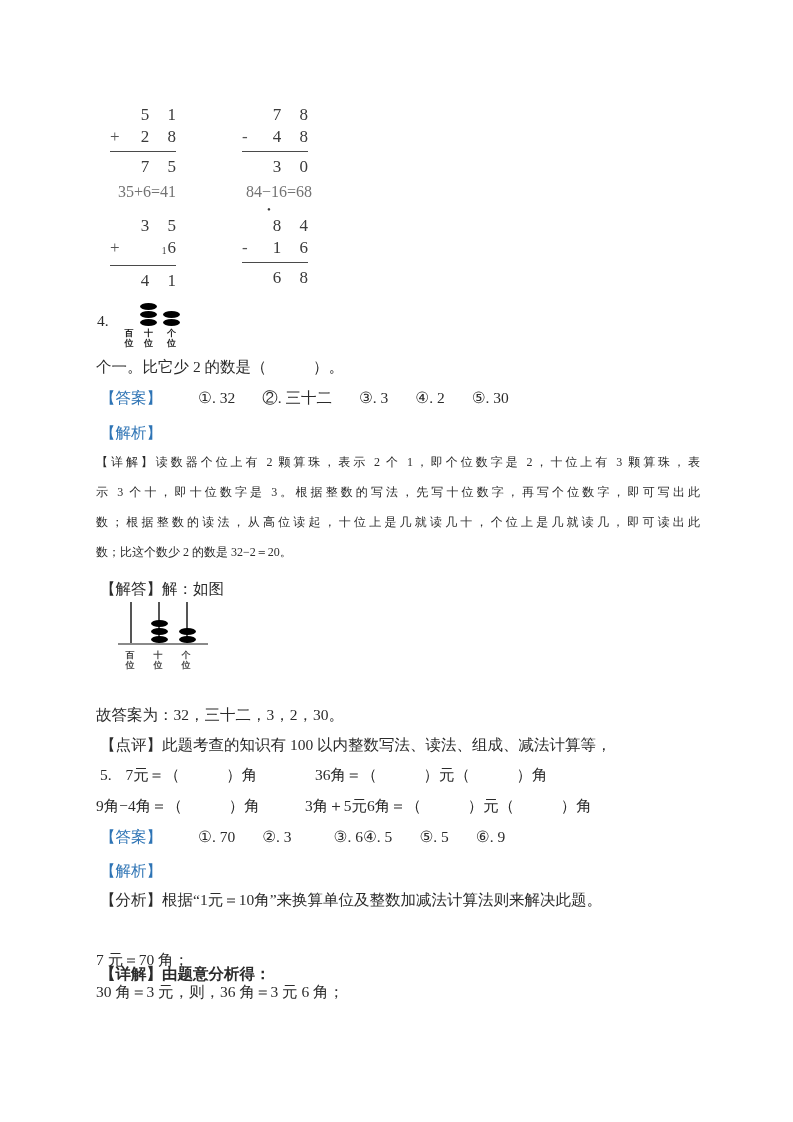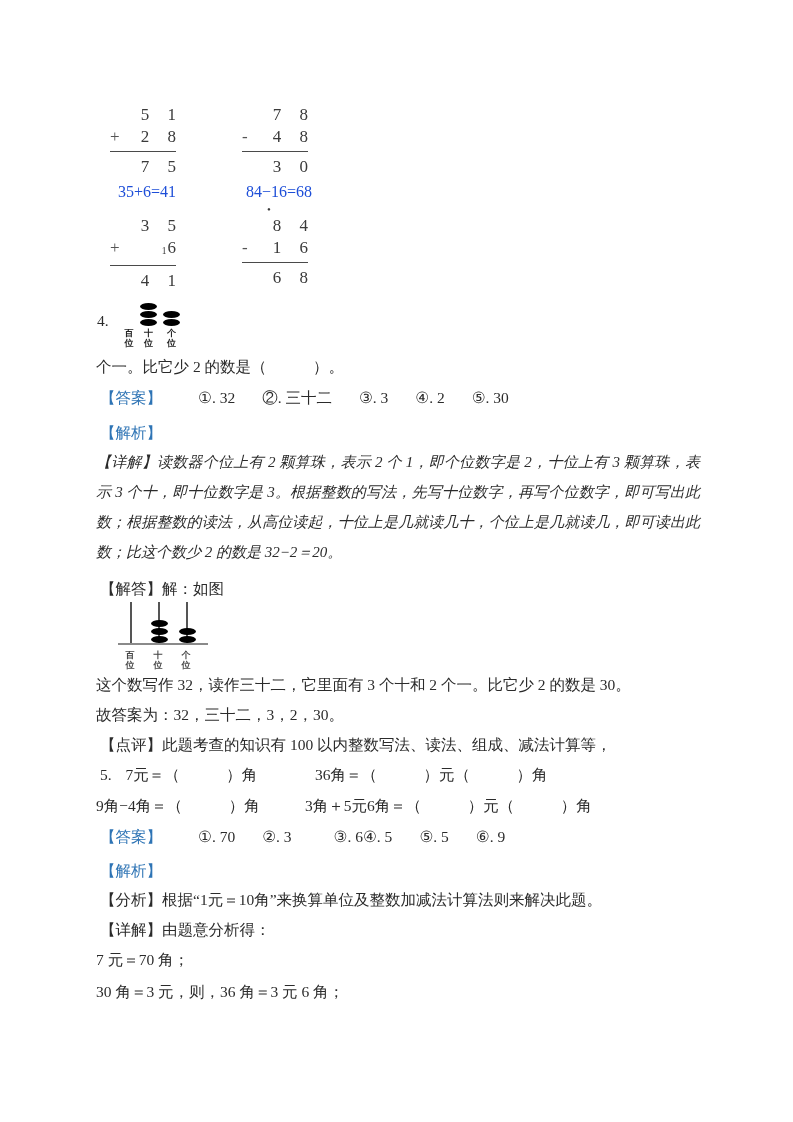--- a/index.html
+++ b/index.html
@@ -15,21 +15,21 @@
   .abs{position:absolute;white-space:nowrap;}
   .blue{color:#2E74B5;}
   
   .vp{position:absolute;width:66px;font-size:17px;color:#3a3a3a;}
   .vp-row{display:flex;line-height:22px;}
   .vp-op{width:16px;color:#555;}
   .vp-digits{flex:1;text-align:right;letter-spacing:7px;margin-right:-7px;}
   .vp-second{border-bottom:1.5px solid #4a4a4a;padding-bottom:3px;margin-bottom:4px;}
   .carry{font-size:9.5px;letter-spacing:0;vertical-align:-1px;margin-right:1px;}
   .vp-dot{position:absolute;left:25px;top:-12px;font-size:11px;letter-spacing:0;color:#3a3a3a;}
-  .eq{position:absolute;font-size:16px;color:#1d4ed8;white-space:nowrap;}
+  .eq{position:absolute;font-size:16px;color:#737373;white-space:nowrap;}
   
   .abacus1{position:absolute;display:flex;gap:6px;align-items:flex-end;}
   .a1col{display:flex;flex-direction:column;align-items:center;}
   .a1beads{display:flex;flex-direction:column;justify-content:flex-end;height:25px;}
   .bead{width:17px;height:7px;background:#000;border-radius:50%;margin:0.5px 0;flex:none;}
   .alabel{font-size:9px;font-weight:bold;color:#222;width:10px;line-height:10px;word-break:break-all;text-align:center;margin-top:2px;}
   
   .abacus2{position:absolute;width:90px;height:66px;}
   .rod{position:absolute;top:0;width:1.5px;height:41px;background:#555;}
   .baseline{position:absolute;top:41px;left:0;width:90px;height:2px;background:#8a8a8a;}
@@ -139,21 +139,21 @@
     <span class="blue">【答案】</span>
     <span style="margin-left:36px;">①. 32</span>
     <span style="margin-left:27px;">②. 三十二</span>
     <span style="margin-left:27px;">③. 3</span>
     <span style="margin-left:27px;">④. 2</span>
     <span style="margin-left:27px;">⑤. 30</span>
   </div>
 
   <div class="abs blue" style="left:100px;top:423px;">【解析】</div>
 
-  <div class="abs para" style="left:96px;top:447px;width:604px;font-size:15px;font-style:italic;">
+  <div class="abs para" style="left:96px;top:447px;width:604px;font-size:12px;">
     <div class="j">【详解】读数器个位上有 2 颗算珠，表示 2 个 1，即个位数字是 2，十位上有 3 颗算珠，表</div>
     <div class="j">示 3 个十，即十位数字是 3。根据整数的写法，先写十位数字，再写个位数字，即可写出此</div>
     <div class="j">数；根据整数的读法，从高位读起，十位上是几就读几十，个位上是几就读几，即可读出此</div>
     <div>数；比这个数少 2 的数是 32−2＝20。</div>
   </div>
 
   <div class="abs" style="left:100px;top:579px;">【解答】解：如图</div>
 
   <div class="abacus2" style="left:118px;top:602px;">
     <div class="rod" style="left:12px;"></div>
@@ -170,21 +170,20 @@
         <div class="bead"></div>
       </div>
     <div class="baseline"></div>
     <div class="a2labels">
       <div class="alabel" style="left:7px;">百位</div>
       <div class="alabel" style="left:35px;">十位</div>
       <div class="alabel" style="left:63px;">个位</div>
     </div>
   </div>
 
-  <div class="abs" style="left:96px;top:675px;">这个数写作 32，读作三十二，它里面有 3 个十和 2 个一。比它少 2 的数是 30。</div>
   <div class="abs" style="left:96px;top:705px;">故答案为：32，三十二，3，2，30。</div>
   <div class="abs" style="left:100px;top:735px;">【点评】此题考查的知识有 100 以内整数写法、读法、组成、减法计算等，</div>
 
   <div class="abs" style="left:100px;top:765px;">
     <span>5.</span>
     <span style="margin-left:10px;">7元＝（　　　）角</span>
   </div>
   <div class="abs" style="left:315px;top:765px;">36角＝（　　　）元（　　　）角</div>
   <div class="abs" style="left:96px;top:796px;">9角−4角＝（　　　）角</div>
   <div class="abs" style="left:305px;top:796px;">3角＋5元6角＝（　　　）元（　　　）角</div>
@@ -194,17 +193,17 @@
     <span style="margin-left:36px;">①. 70</span>
     <span style="margin-left:27px;">②. 3</span>
     <span style="margin-left:42px;">③. 6</span>
     <span style="">④. 5</span>
     <span style="margin-left:27px;">⑤. 5</span>
     <span style="margin-left:27px;">⑥. 9</span>
   </div>
 
   <div class="abs blue" style="left:100px;top:861px;">【解析】</div>
   <div class="abs" style="left:100px;top:890px;">【分析】根据“1元＝10角”来换算单位及整数加减法计算法则来解决此题。</div>
-  <div class="abs" style="left:100px;top:920px;">【详解】由题意分析得：</div>
+  <div class="abs" style="left:100px;top:964px;font-weight:bold;">【详解】由题意分析得：</div>
   <div class="abs" style="left:96px;top:950px;">7 元＝70 角；</div>
   <div class="abs" style="left:96px;top:982px;">30 角＝3 元，则，36 角＝3 元 6 角；</div>
 
 </div>
 
 </body></html>

